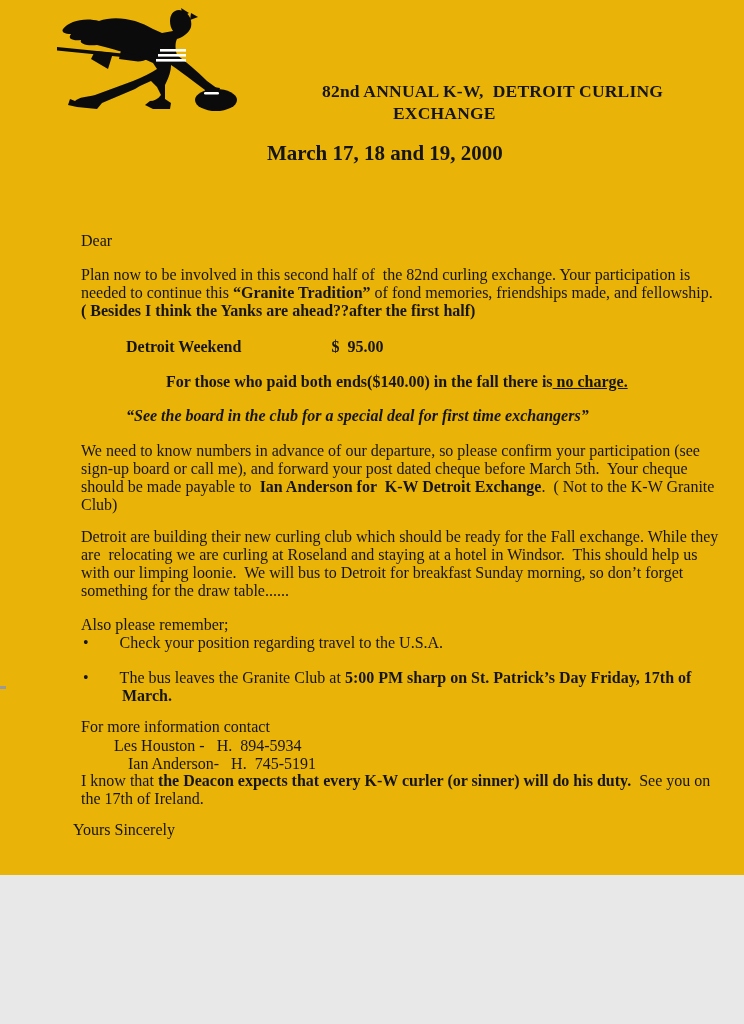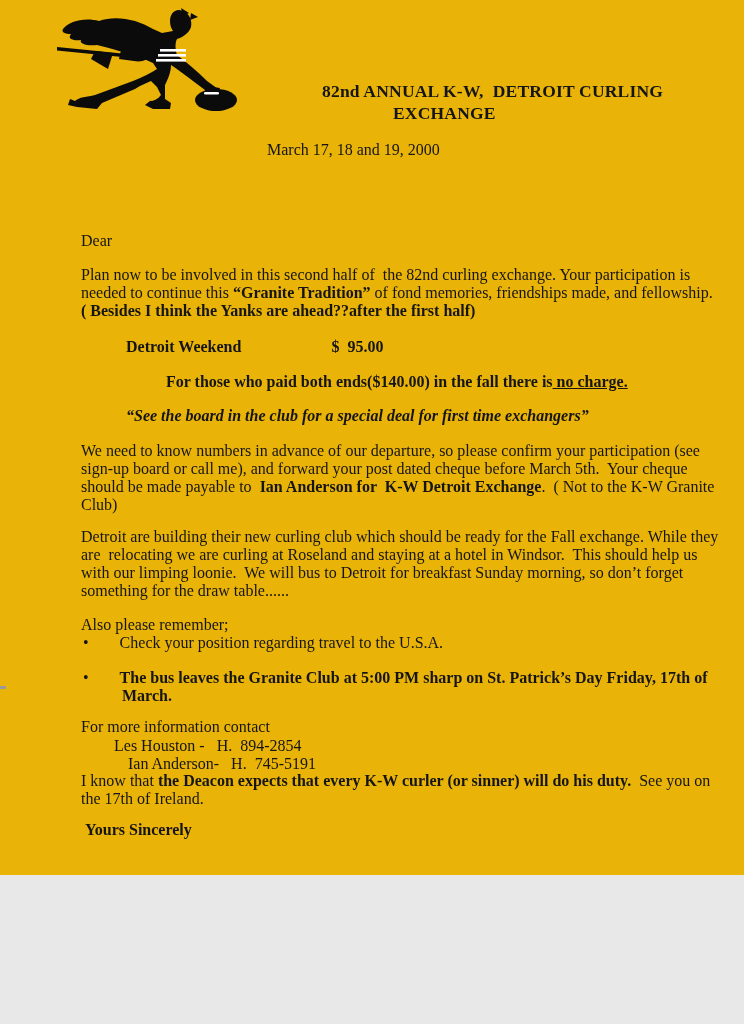--- a/index.html
+++ b/index.html
@@ -13,22 +13,22 @@
   }
   .title-line{
     position:absolute;
     font-weight:bold;
     font-size:17.5px;
     letter-spacing:.2px;
     white-space:pre;
   }
   .date-line{
     position:absolute;
-    font-weight:normal;
-    font-size:16px;
+    font-weight:bold;
+    font-size:21px;
     white-space:pre;
   }
   .line{
     position:absolute;
     font-size:16px;
     line-height:18px;
     white-space:pre;
   }
   .s-b{font-weight:bold;}
   .s-bi{font-weight:bold;font-style:italic;}
@@ -92,28 +92,28 @@
       <div class="line" style="top: 442px; left: 81px;"><span>We need to know numbers in advance of our departure, so please confirm your participation (see</span></div>
       <div class="line" style="top: 460px; left: 81px;"><span>sign-up board or call me), and forward your post dated cheque before March 5th.  Your cheque</span></div>
       <div class="line" style="top: 478px; left: 81px;"><span>should be made payable to  </span><span class="s-b">Ian Anderson for  K-W Detroit Exchange</span><span>.  ( Not to the K-W Granite</span></div>
       <div class="line" style="top: 496px; left: 81px;"><span>Club)</span></div>
       <div class="line" style="top: 528px; left: 81px;"><span>Detroit are building their new curling club which should be ready for the Fall exchange. While they</span></div>
       <div class="line" style="top: 546px; left: 81px;"><span>are  relocating we are curling at Roseland and staying at a hotel in Windsor.  This should help us</span></div>
       <div class="line" style="top: 564px; left: 81px;"><span>with our limping loonie.  We will bus to Detroit for breakfast Sunday morning, so don’t forget</span></div>
       <div class="line" style="top: 582px; left: 81px;"><span>something for the draw table......</span></div>
       <div class="line" style="top: 616px; left: 81px;"><span>Also please remember;</span></div>
       <div class="line" style="top: 634px; left: 83px;"><span>•</span><span style="margin-left: 31px;">Check your position regarding travel to the U.S.A.</span></div>
-      <div class="line" style="top: 669px; left: 83px;"><span>•</span><span style="margin-left: 31px; font-weight: bold;">The bus leaves the Granite Club at </span><span class="s-b">5:00 PM sharp on St. Patrick’s Day Friday, 17th of</span></div>
+      <div class="line" style="top: 669px; left: 83px;"><span>•</span><span style="margin-left: 31px;">The bus leaves the Granite Club at </span><span class="s-b">5:00 PM sharp on St. Patrick’s Day Friday, 17th of</span></div>
       <div class="line" style="top: 687px; left: 122px;"><span class="s-b">March.</span></div>
       <div class="line" style="top: 718px; left: 81px;"><span>For more information contact</span></div>
-      <div class="line" style="top: 737px; left: 114px;"><span>Les Houston -   H.  894-2854</span></div>
+      <div class="line" style="top: 737px; left: 114px;"><span>Les Houston -   H.  894-5934</span></div>
       <div class="line" style="top: 755px; left: 128px;"><span>Ian Anderson-   H.  745-5191</span></div>
       <div class="line" style="top: 772px; left: 81px;"><span>I know that </span><span class="s-b">the Deacon expects that every K-W curler (or sinner) will do his duty.</span><span>  See you on</span></div>
       <div class="line" style="top: 790px; left: 81px;"><span>the 17th of Ireland.</span></div>
-      <div class="line" style="top: 821px; left: 85px; font-weight: bold;"><span>Yours Sincerely</span></div>
+      <div class="line" style="top: 821px; left: 73px;"><span>Yours Sincerely</span></div>
     </div>
 
   <div class="artifact" style="left:0;top:955px;width:119px;height:2.5px;background:#000;"></div>
   <div class="artifact" style="left:0;top:957px;width:6px;height:5px;background:#333;"></div>
   <div class="artifact" style="left:156px;top:956px;width:74px;height:1.6px;background:#4a4a4a;"></div>
   <div class="artifact" style="left:283px;top:956px;width:11px;height:1.4px;background:#6a6a6a;"></div>
   <div class="artifact" style="left:354px;top:956px;width:8px;height:1.2px;background:#8a8a8a;"></div>
   <div class="artifact" style="left:392px;top:956px;width:8px;height:1.2px;background:#999;"></div>
   <div class="artifact" style="left:480px;top:956px;width:58px;height:1.4px;background:#7a7a7a;"></div>
   <div class="artifact" style="left:566px;top:956px;width:30px;height:1.5px;background:#555;"></div>

